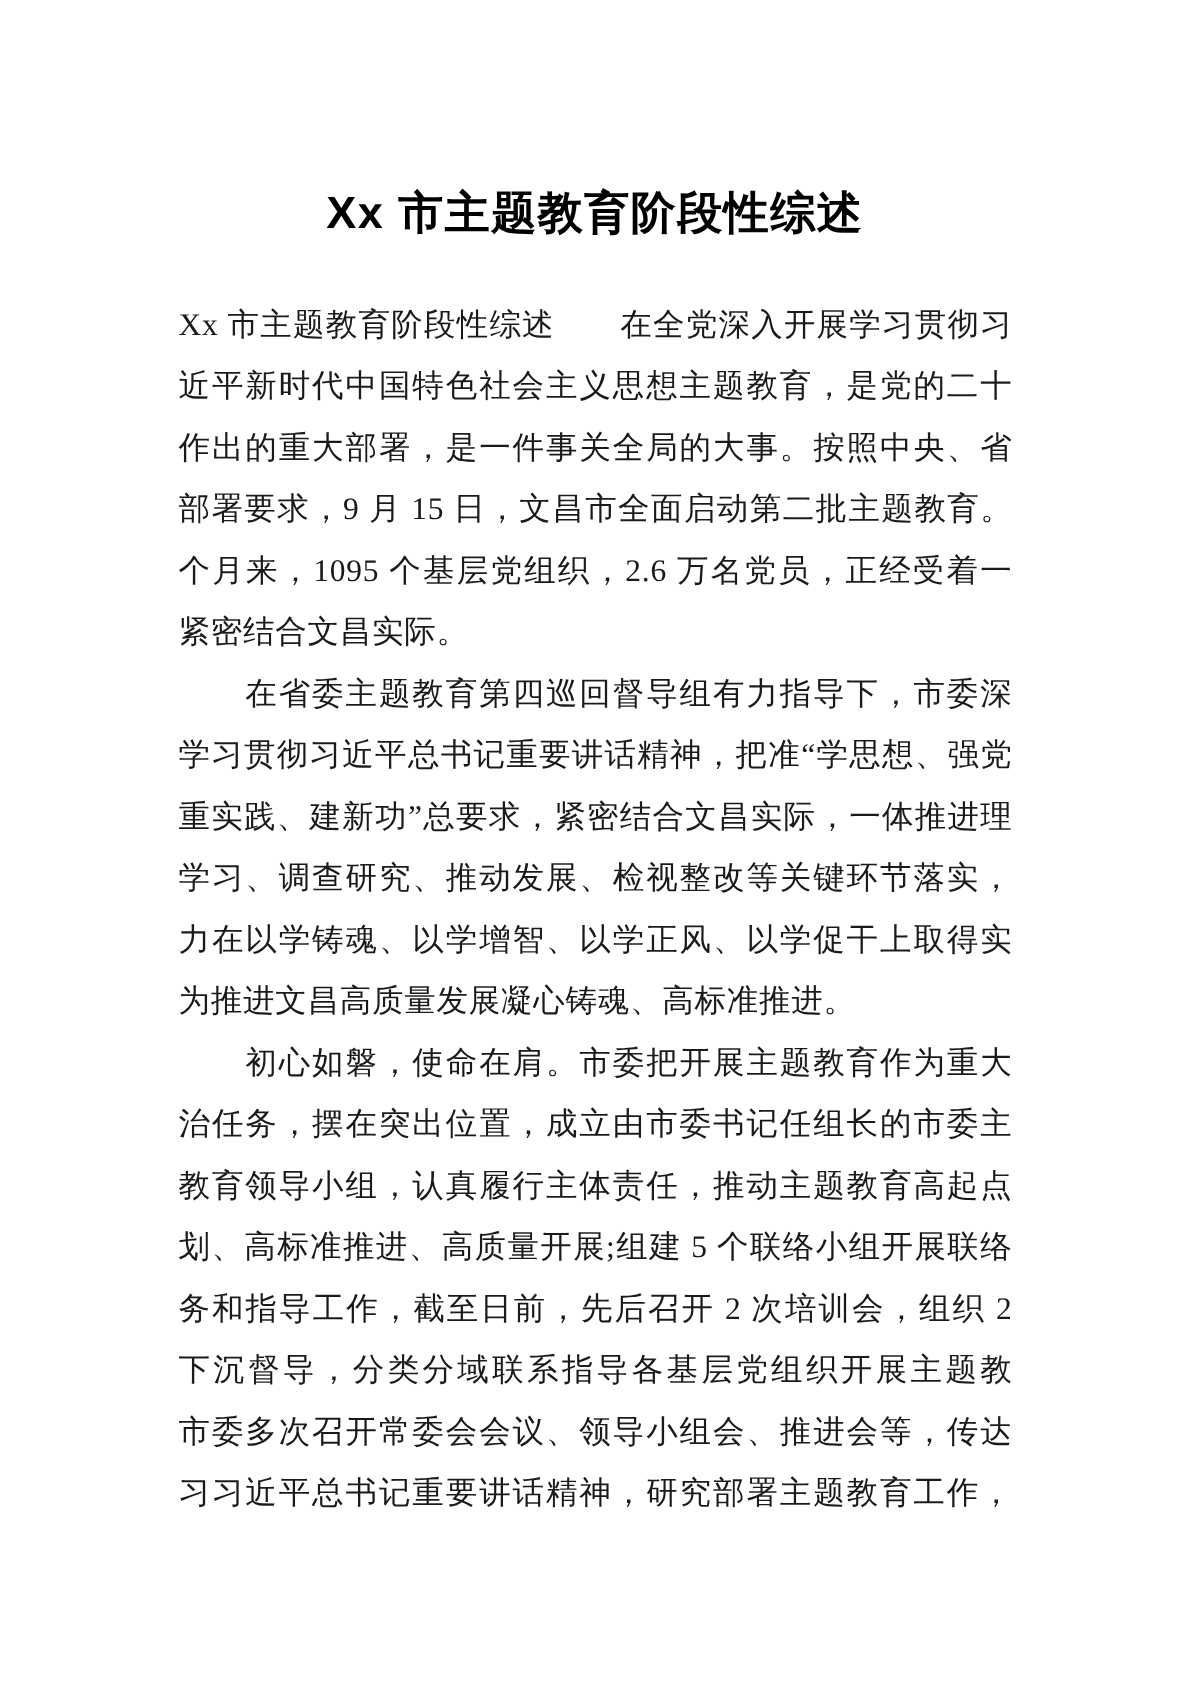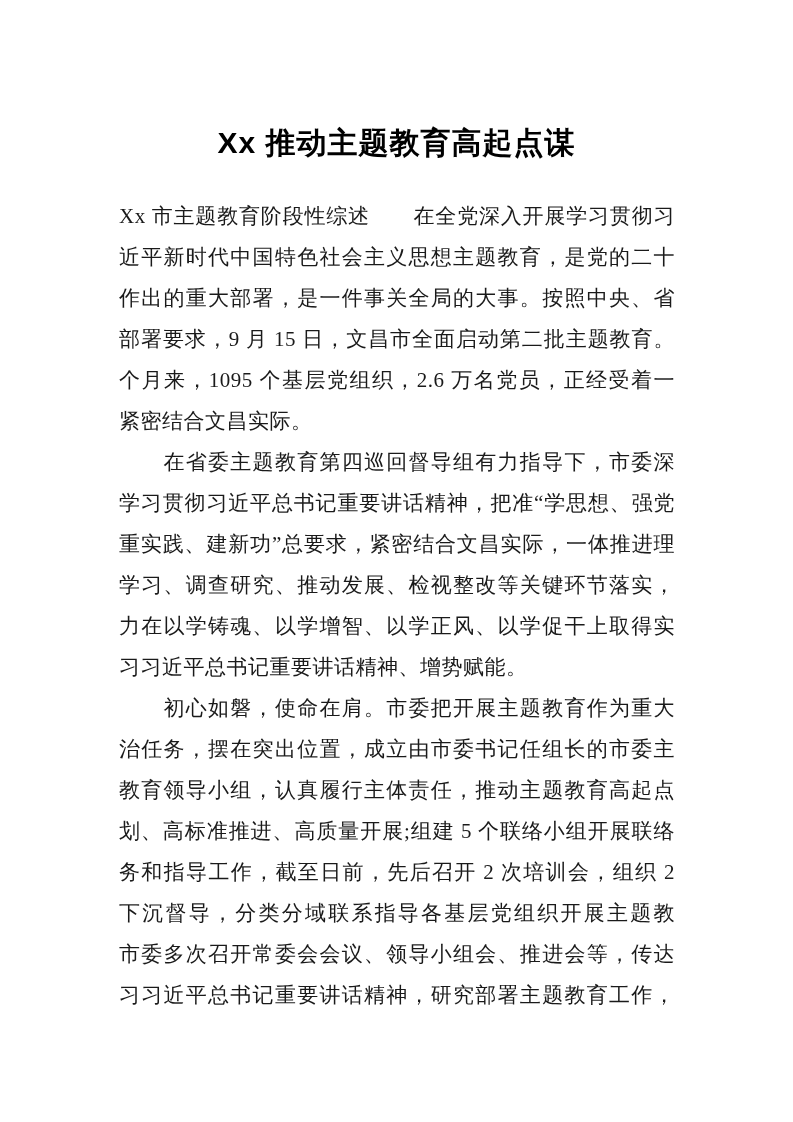--- a/index.html
+++ b/index.html
@@ -46,34 +46,34 @@
     overflow: hidden;
   }
   .text-line.line-end {
     text-align-last: left;
   }
 </style>
 </head>
 <body>
 
 <div class="page">
-  <h1 class="doc-title">Xx 推动主题教育高起点谋</h1>
+  <h1 class="doc-title">Xx 市主题教育阶段性综述</h1>
   <div class="doc-body">
       <div class="text-line">Xx 市主题教育阶段性综述　　在全党深入开展学习贯彻习</div>
       <div class="text-line">近平新时代中国特色社会主义思想主题教育，是党的二十大</div>
       <div class="text-line">作出的重大部署，是一件事关全局的大事。按照中央、省委</div>
       <div class="text-line">部署要求，9 月 15 日，文昌市全面启动第二批主题教育。两</div>
       <div class="text-line">个月来，1095 个基层党组织，2.6 万名党员，正经受着一场</div>
       <div class="text-line line-end">紧密结合文昌实际。</div>
       <div class="text-line">　　在省委主题教育第四巡回督导组有力指导下，市委深入</div>
       <div class="text-line">学习贯彻习近平总书记重要讲话精神，把准“学思想、强党性、</div>
       <div class="text-line">重实践、建新功”总要求，紧密结合文昌实际，一体推进理论</div>
       <div class="text-line">学习、调查研究、推动发展、检视整改等关键环节落实，着</div>
       <div class="text-line">力在以学铸魂、以学增智、以学正风、以学促干上取得实效，</div>
-      <div class="text-line line-end">习习近平总书记重要讲话精神、增势赋能。</div>
+      <div class="text-line line-end">为推进文昌高质量发展凝心铸魂、高标准推进。</div>
       <div class="text-line">　　初心如磐，使命在肩。市委把开展主题教育作为重大政</div>
       <div class="text-line">治任务，摆在突出位置，成立由市委书记任组长的市委主题</div>
       <div class="text-line">教育领导小组，认真履行主体责任，推动主题教育高起点谋</div>
       <div class="text-line">划、高标准推进、高质量开展;组建 5 个联络小组开展联络服</div>
       <div class="text-line">务和指导工作，截至日前，先后召开 2 次培训会，组织 2 次</div>
       <div class="text-line">下沉督导，分类分域联系指导各基层党组织开展主题教育。</div>
       <div class="text-line">市委多次召开常委会会议、领导小组会、推进会等，传达学</div>
       <div class="text-line">习习近平总书记重要讲话精神，研究部署主题教育工作，确</div>
     </div>
 </div>

